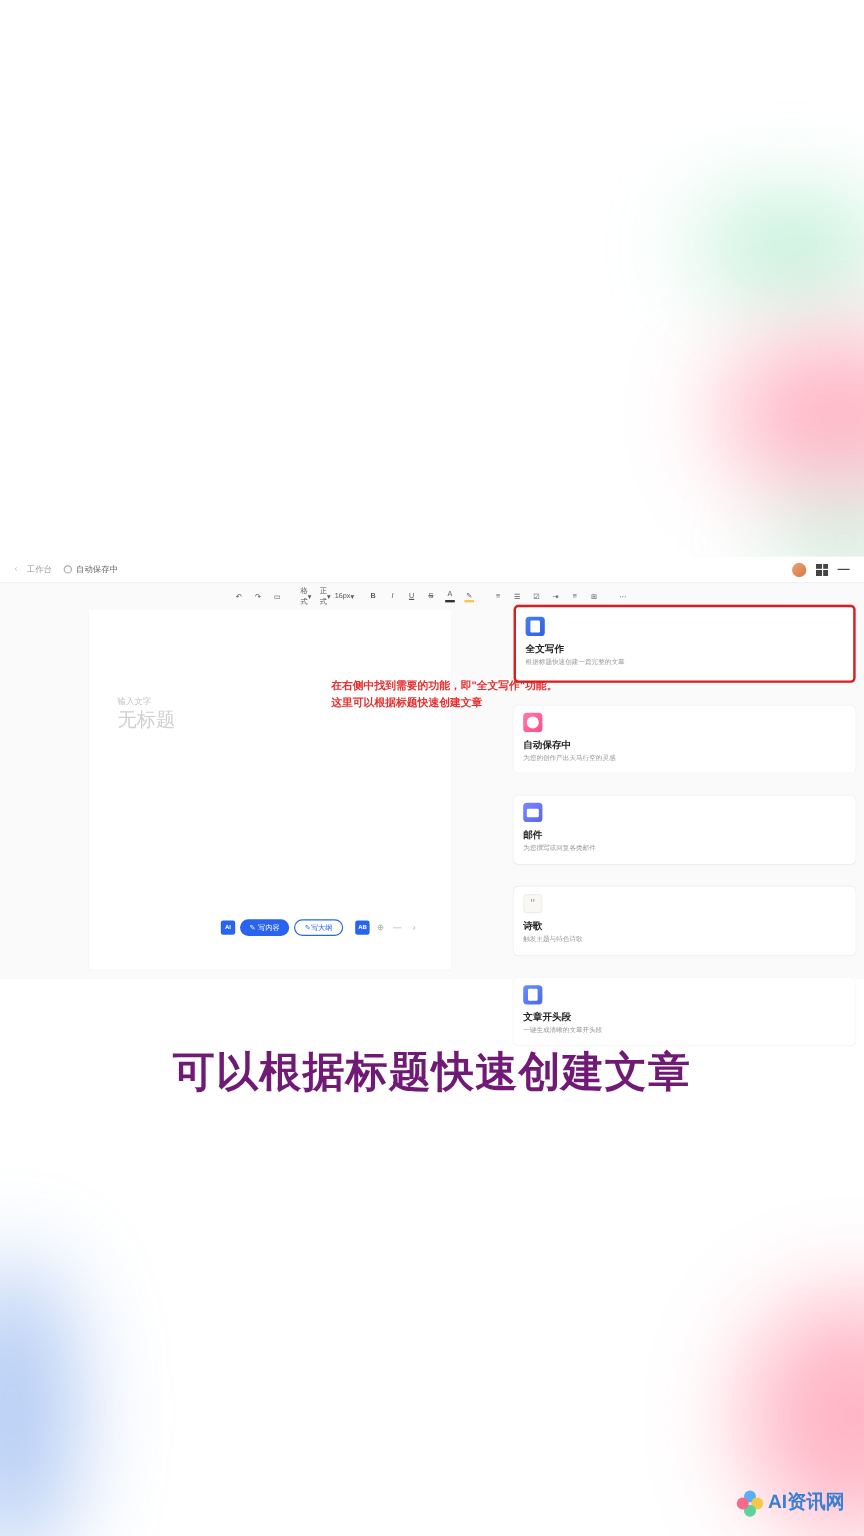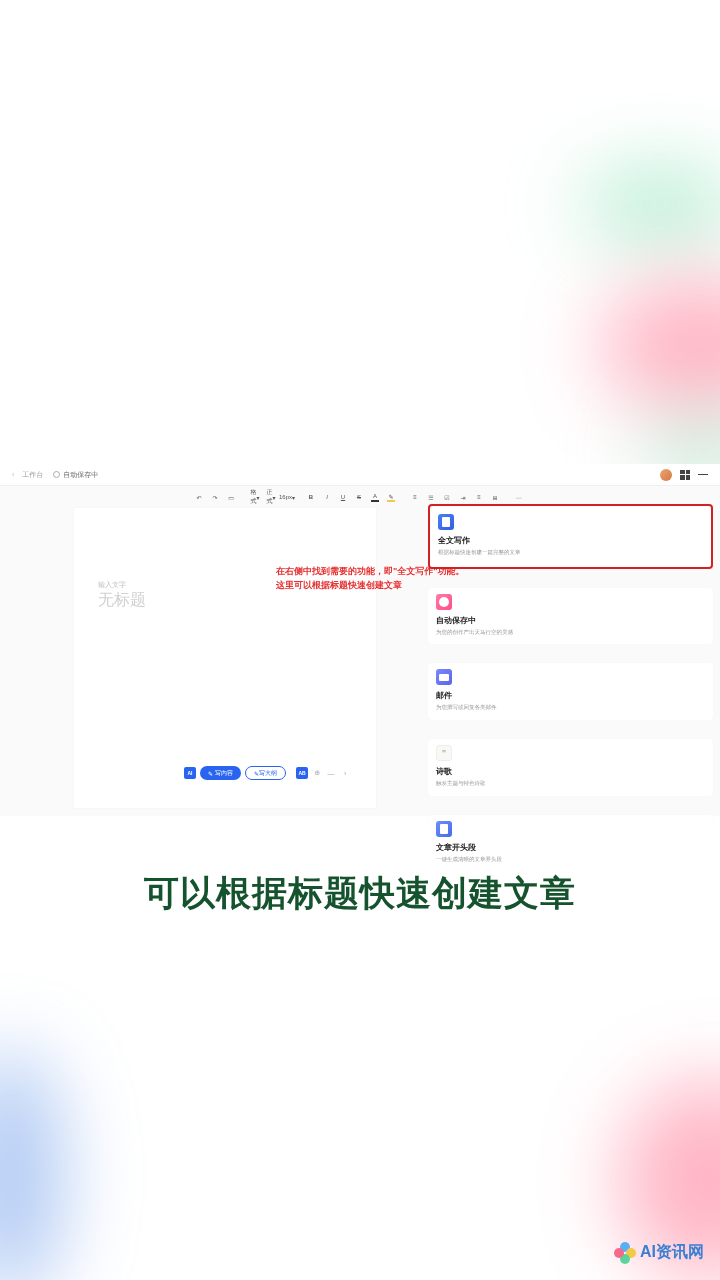--- a/index.html
+++ b/index.html
@@ -73,21 +73,21 @@
 .icon-media::after { content: ""; width: 8px; height: 10px; background: #fff; border-radius: 1px; box-shadow: 2px 1px 0 #aac4ff; }
 .icon-intro { background: linear-gradient(135deg,#6a8fff,#4a6ae8); }
 .icon-intro::after { content: ""; width: 8px; height: 10px; background: #fff; border-radius: 1px; }
 .icon-red { background: linear-gradient(135deg,#ff5a5a,#e83030); }
 .icon-red::after { content: ""; width: 7px; height: 10px; background: #fff; border-radius: 1px 1px 3px 1px; }
 
 .bottom-row { position: absolute; top: 330px; left: 428px; width: 285px; display: grid; grid-template-columns: 1fr 1fr; gap: 8px; }
 .mini-card { height: 22px; display: flex; align-items: flex-start; padding-left: 8px; }
 
 
-.caption { position: absolute; top: 870px; left: 0; right: 0; text-align: center; font-size: 35px; font-weight: 900; color: #14532d; letter-spacing: 1px; }
+.caption { position: absolute; top: 870px; left: 0; right: 0; text-align: center; font-size: 35px; font-weight: 900; color: #701a75; letter-spacing: 1px; }
 
 
 .watermark { position: absolute; bottom: 16px; right: 16px; display: flex; align-items: flex-start; gap: 4px; font-size: 16px; font-weight: 700; }
 .watermark .logo { width: 22px; height: 22px; position: relative; }
 .watermark .petal { position: absolute; width: 10px; height: 10px; border-radius: 50%; }
 .watermark .p1 { background: #5aaef5; top: 0; left: 6px; }
 .watermark .p2 { background: #f5c84a; top: 6px; left: 12px; }
 .watermark .p3 { background: #5ad49a; top: 12px; left: 6px; }
 .watermark .p4 { background: #f56a8a; top: 6px; left: 0; }
 .watermark .text { color: #3a7fd4; }

